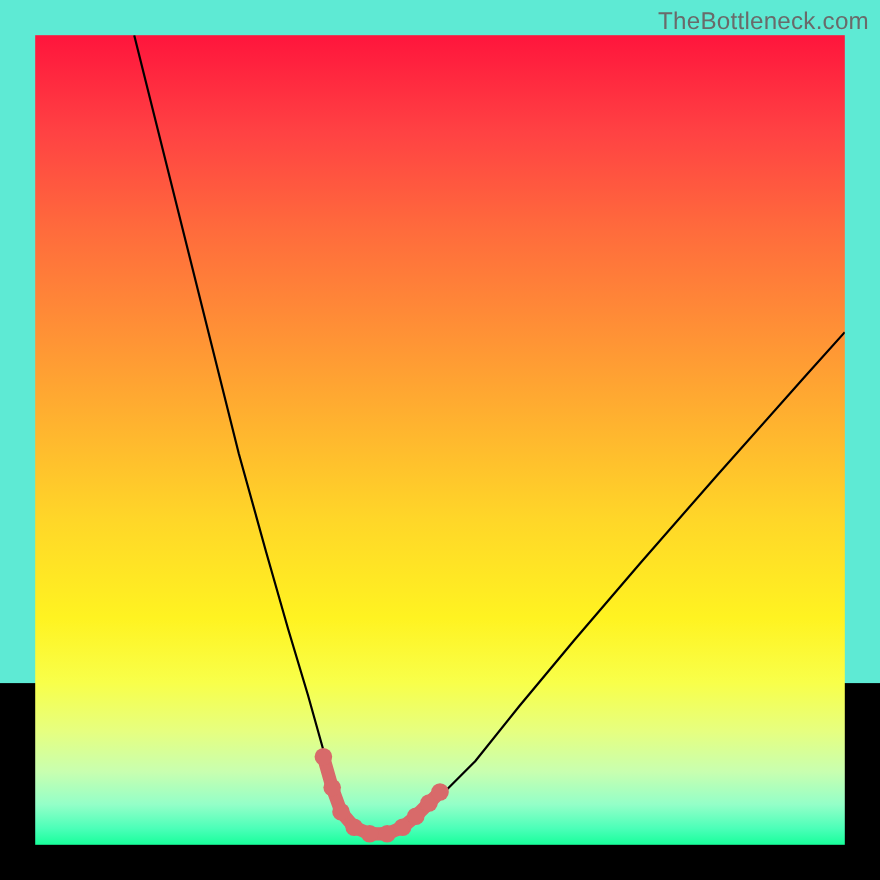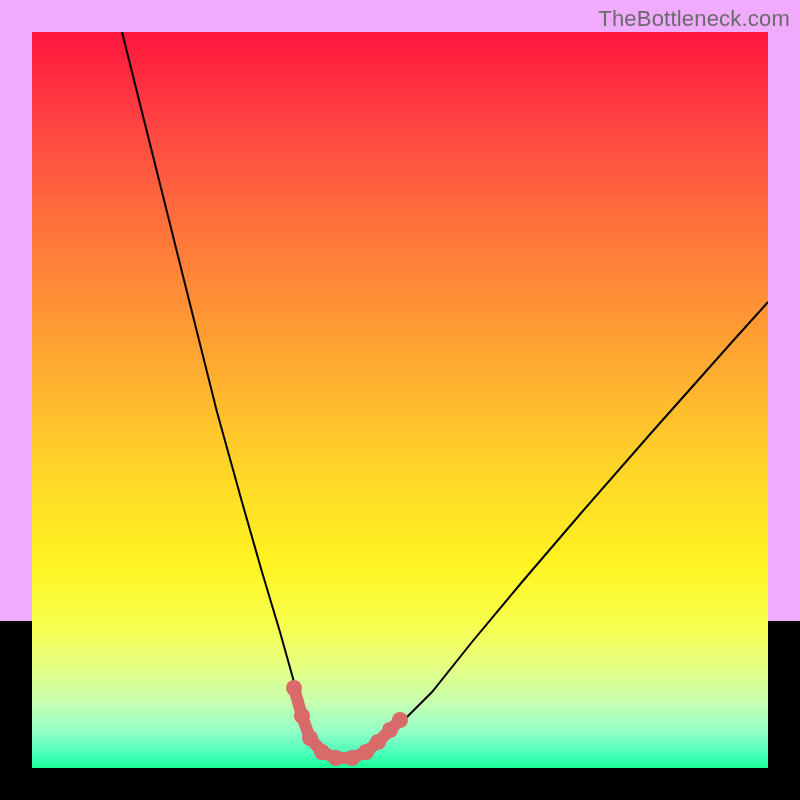--- a/index.html
+++ b/index.html
@@ -9,21 +9,21 @@
     height: 800px;
     background: #000;
     overflow: hidden;
     font-family: Arial, Helvetica, sans-serif;
   }
   .frame {
     position: absolute;
     top: 0; left: 0;
     width: 800px;
     height: 621px;
-    background: #f0abfc;
+    background: #5eead4;
   }
   .plot {
     position: absolute;
     top: 32px;
     left: 32px;
     width: 736px;
     height: 736px;
     background: linear-gradient(to bottom,
       #ff153c 0%,
       #ff4243 12%,

